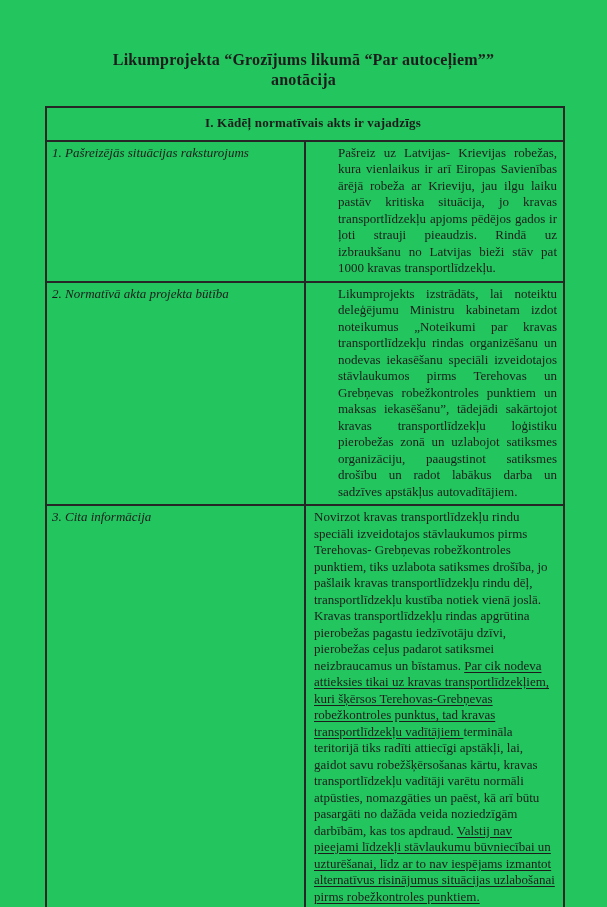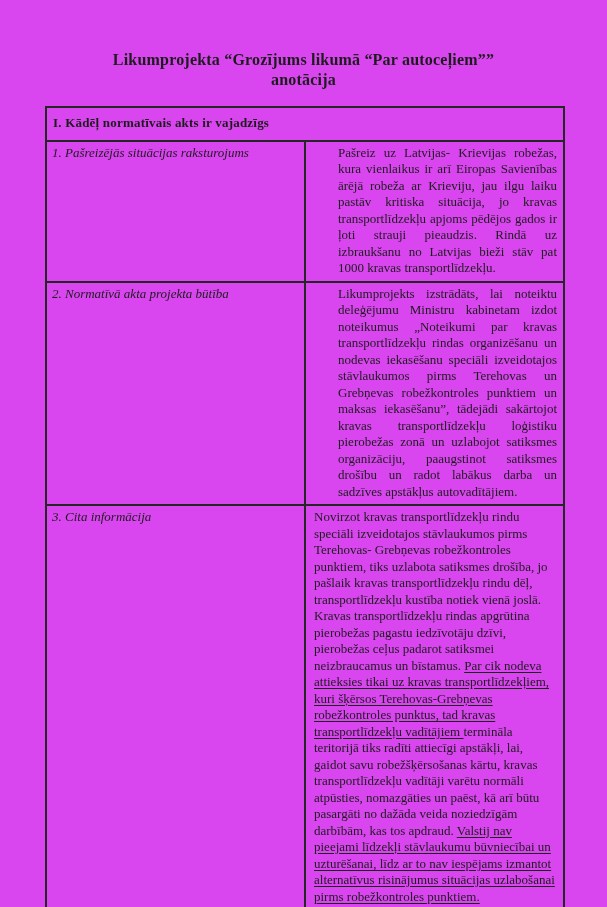--- a/index.html
+++ b/index.html
@@ -6,21 +6,21 @@
   body{
     width:607px;height:907px;
     background:#f4f4f2;
     font-family:"Liberation Serif","DejaVu Serif",serif;
     color:#1c1c1c;
     -webkit-font-smoothing:antialiased;
   }
   .page{
     position:relative;
     width:607px;height:907px;
-    background:#d946ef;
+    background:#22c55e;
     overflow:hidden;
   }
   .doc-title{
     margin:50px 20px 0 20px;
     text-align:center;
     font-weight:bold;
     font-size:16px;
     line-height:20px;
     letter-spacing:.2px;
   }
@@ -34,22 +34,22 @@
   table.t2{margin-top:14px;}
   table.anot th, table.anot td{
     border:2px solid #262626;
     vertical-align:top;
     font-size:13px;
     line-height:16.5px;
   }
   th.section-header{
     font-weight:bold;
     font-size:13.5px;
-    text-align:left;
-    padding:7px 6px 8px 6px;
+    text-align:center;
+    padding:7px 6px 8px 22px;
     letter-spacing:.2px;
   }
   td.label-cell{
     width:186px;
     padding:3px 6px 4px 5px;
     font-style:italic;
   }
   td.content-cell{
     padding:3px 6px 4px 8px;
   }

